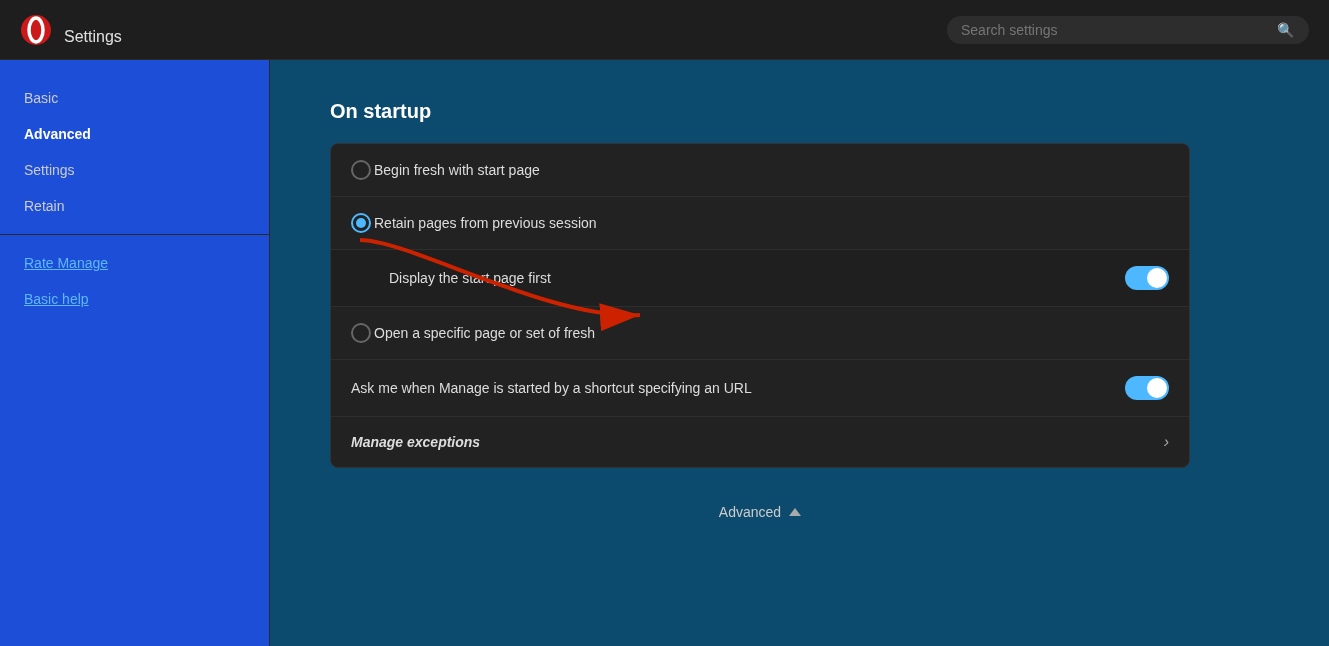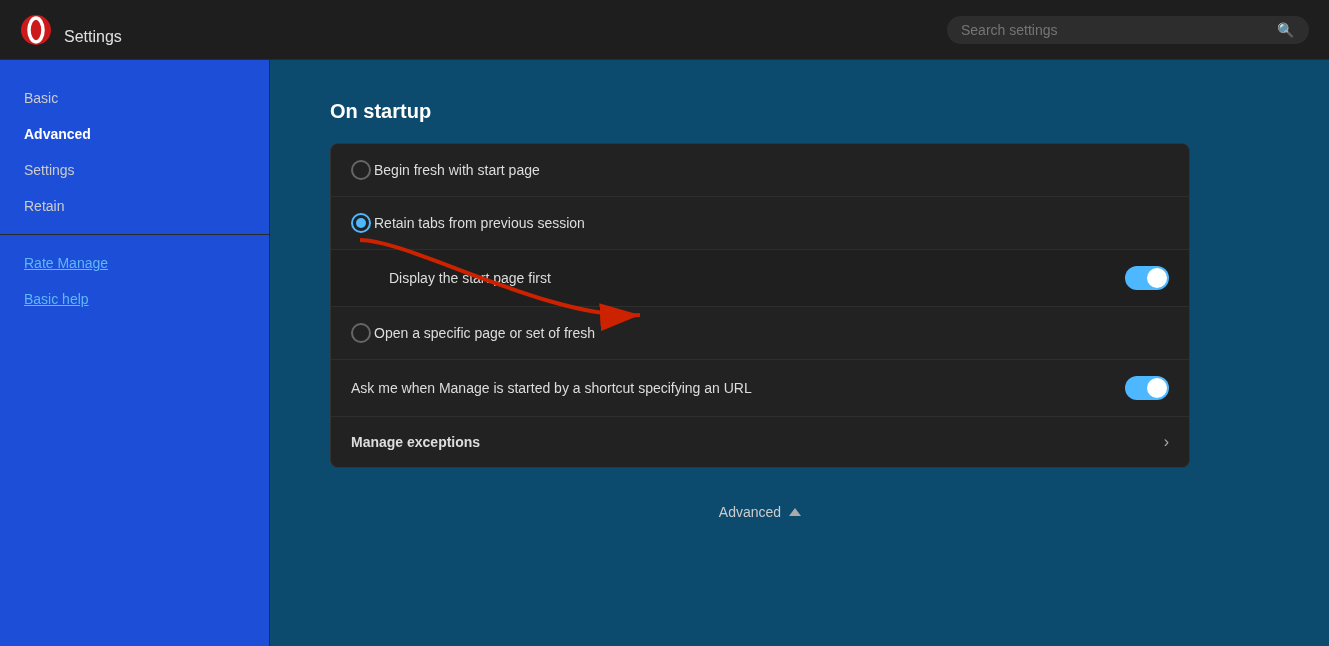--- a/index.html
+++ b/index.html
@@ -264,39 +264,39 @@
 
     <div class="card">
 
       <div class="option-row">
         <div class="radio-btn"></div>
         <span class="option-label">Begin fresh with start page</span>
       </div>
 
       <div class="option-row">
         <div class="radio-btn selected"></div>
-        <span class="option-label">Retain tabs from previous session</span>
+        <span class="option-label">Retain pages from previous session</span>
       </div>
 
       <div class="option-row indent">
         <span class="option-label">Display the start page first</span>
         <div class="toggle"></div>
       </div>
 
       <div class="option-row">
         <div class="radio-btn"></div>
         <span class="option-label">Open a specific page or set of fresh</span>
       </div>
 
       <div class="option-row">
         <span class="option-label">Ask me when Manage is started by a shortcut specifying an URL</span>
         <div class="toggle"></div>
       </div>
 
-      <div class="option-row" style="justify-content: space-between;">
+      <div class="option-row" style="justify-content: space-between; font-style: italic;">
         <span class="option-label bold">Manage exceptions</span>
         <span class="arrow-right">›</span>
       </div>
 
     </div>
 
     <div class="bottom-bar">
       <button class="advanced-btn">
         <span>Advanced</span>
         <div class="chevron-up"></div>

